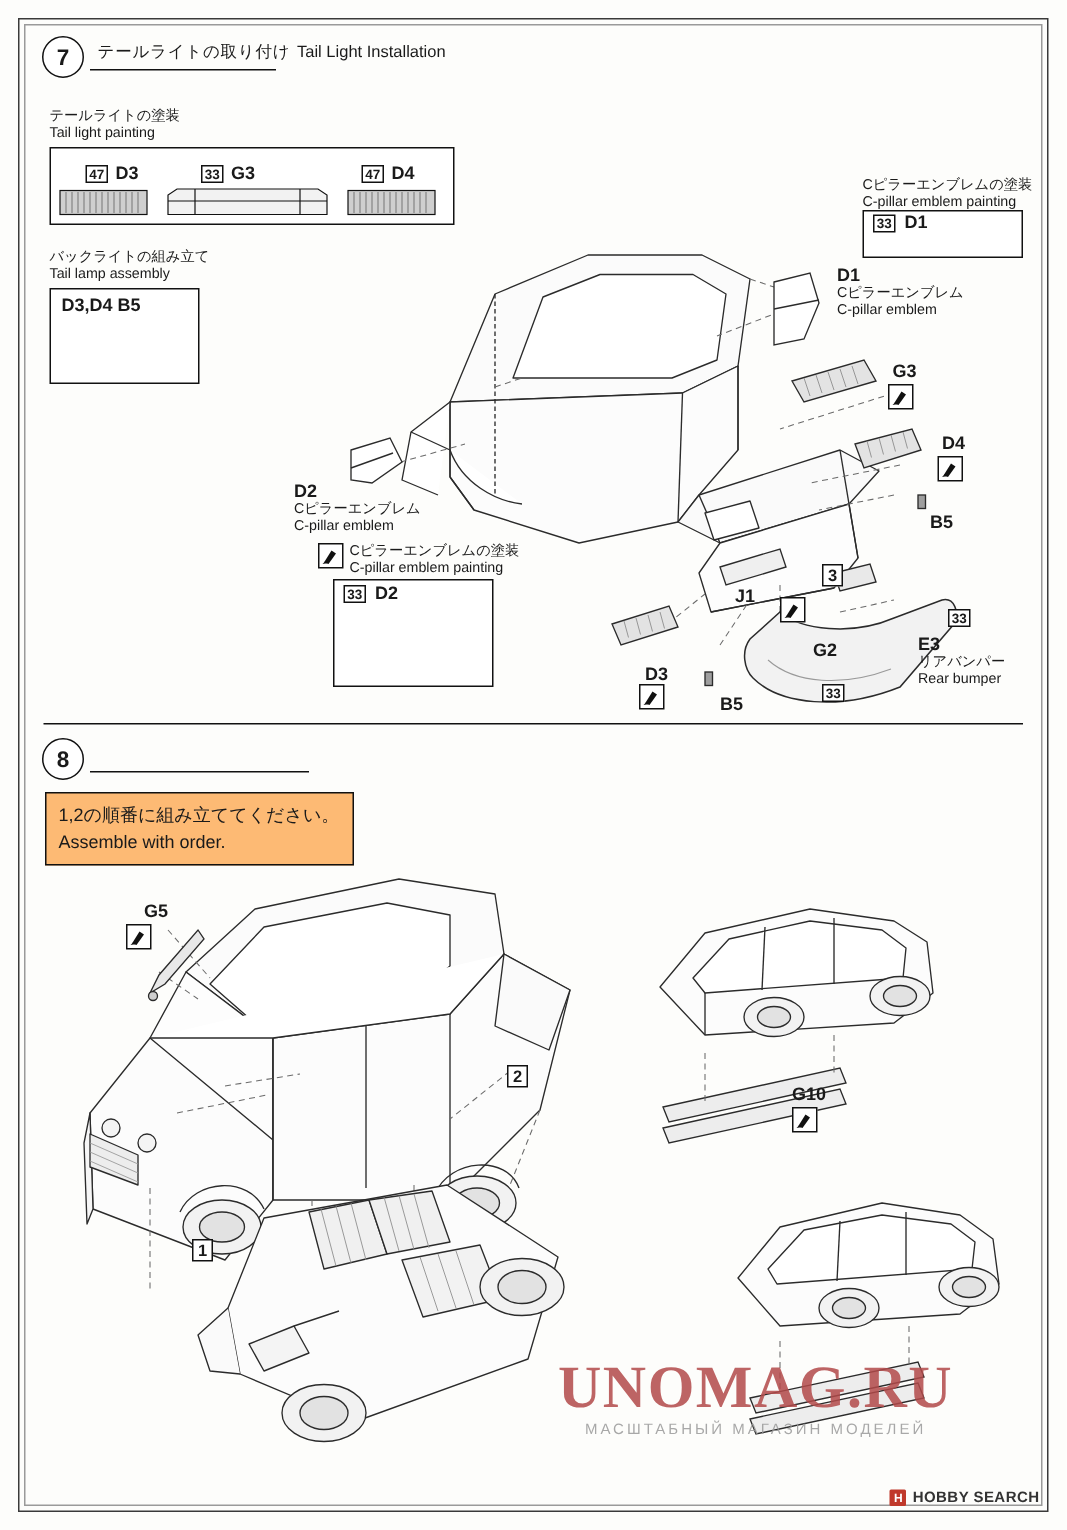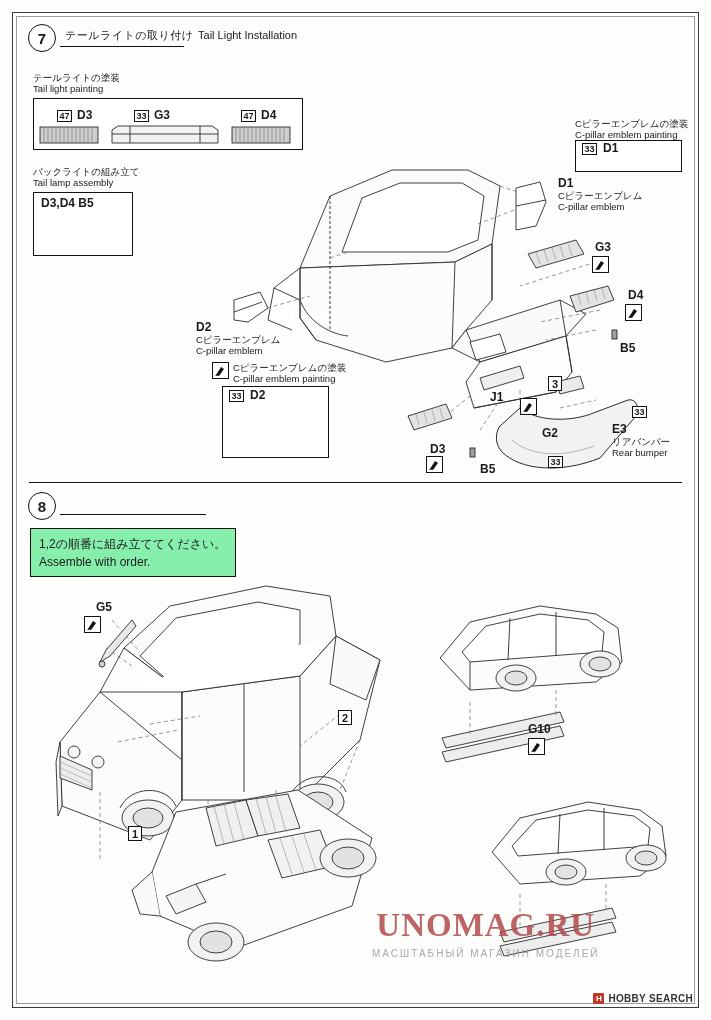--- a/index.html
+++ b/index.html
@@ -56,21 +56,21 @@
 
   
   .brush{
     position:absolute;width:17px;height:17px;border:1px solid #111;background:#fff;
     box-sizing:border-box;
   }
   .brush svg{display:block;}
 
   
   .panel{position:absolute;border:1px solid #111;background:#fff;box-sizing:border-box;}
-  .panel-note{position:absolute;border:1px solid #111;background:#86efac;box-sizing:border-box;
+  .panel-note{position:absolute;border:1px solid #111;background:#fdba74;box-sizing:border-box;
     padding:5px 8px 6px 8px;}
   .panel-note .jp{font-size:12px;line-height:15px;}
   .panel-note .en{font-size:12px;line-height:15px;}
 
   
   .sq{
     position:absolute;border:1px solid #111;background:#fff;
     font-size:11px;font-weight:bold;
     width:14px;height:15px;display:flex;align-items:center;justify-content:center;
     box-sizing:border-box;
@@ -78,21 +78,21 @@
 
   
   .art{position:absolute;left:0;top:0;}
   svg.art{overflow:visible;}
 
   
   .wm{
     position:absolute;left:372px;top:908px;text-align:center;
     color:#b34a4a;opacity:.85;
   }
-  .wm .big{font-size:33px;font-weight:bold;letter-spacing:1px;line-height:34px;
+  .wm .big{font-size:40px;font-weight:bold;letter-spacing:1px;line-height:34px;
     font-family:"Liberation Serif", serif;}
   .wm .small{font-size:10px;letter-spacing:2px;margin-top:6px;color:#9a9a9a;}
 
   .hobby{
     position:absolute;right:18px;bottom:16px;display:flex;align-items:center;gap:4px;
   }
   .hobby .hs-mark{
     width:11px;height:11px;background:#c0392b;color:#fff;font-size:8px;
     display:flex;align-items:center;justify-content:center;font-weight:bold;border-radius:1px;
   }

